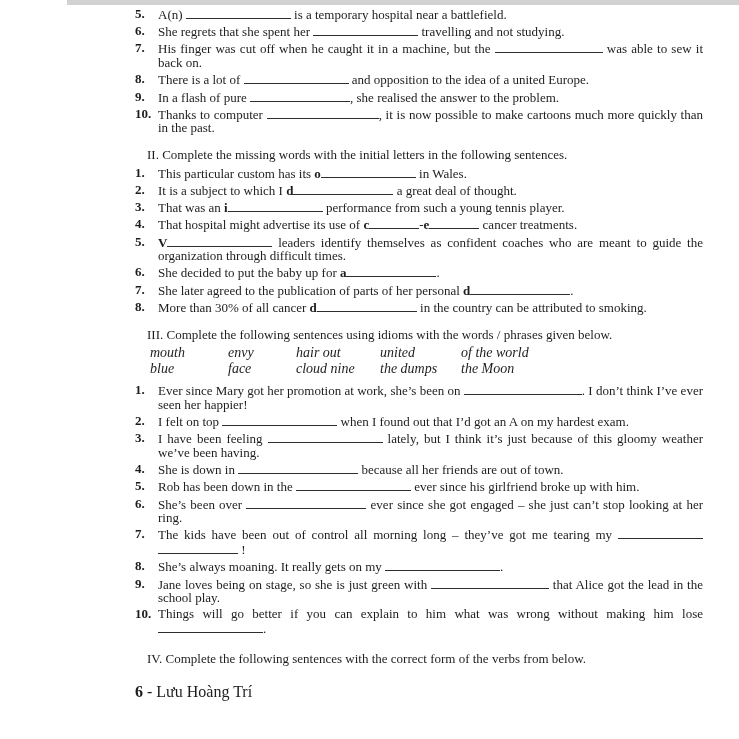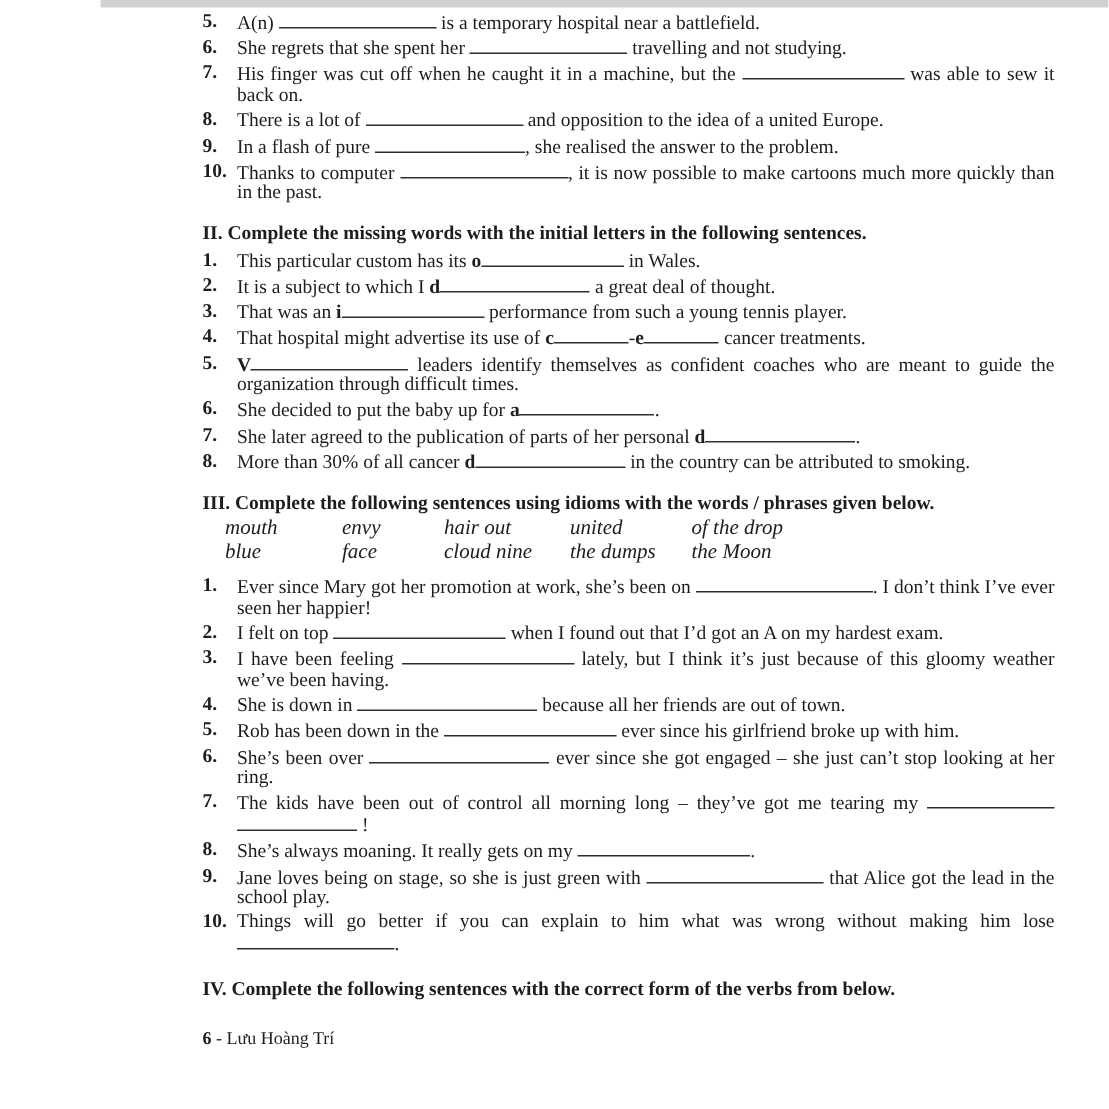--- a/index.html
+++ b/index.html
@@ -10,24 +10,24 @@
     color:#1d1d1d;
     position:relative;
     overflow:hidden;
   }
   .top-strip {
     position:absolute; top:0; left:67px; right:0; height:5px;
     background:#d2d2d2;
   }
   .content { padding:7px 36px 0 135px; }
   .heading {
-    font-weight:bold;
+    font-weight:normal;
     font-size:13px;
     line-height:13.6px;
-    margin:13px 0 4px 0;
+    margin:13px 0 4px 12px;
   }
   .heading.extra-gap { margin-top:16px; }
   .item {
     display:flex;
     margin-bottom:2.5px;
     font-size:13px;
   }
   .num {
     font-weight:bold;
     width:23px;
@@ -49,21 +49,21 @@
   .word-bank {
     display:grid;
     grid-template-columns:78px 68px 84px 81px auto;
     margin:2px 0 7px 15px;
     font-style:italic;
     font-size:14px;
     line-height:15.5px;
   }
   .footer {
     margin:20px 4px 0 135px;
-    font-size:12px;
+    font-size:16px;
     line-height:14px;
   }
   .pgnum { font-weight:bold; }
 </style>
 </head>
 <body>
 
 <div class="page">
   <div class="top-strip"></div>
   <main class="content" id="sections-root">
@@ -123,21 +123,21 @@
       <div class="item">
         <span class="num">8.</span>
         <div class="txt">More than 30% of all cancer <b>d</b><span class="blank" style="width: 100px;"></span> in the country can be attributed to smoking.</div>
       </div>
       <div class="heading">III. Complete the following sentences using idioms with the words / phrases given below.</div>
       <div class="word-bank">
         <span>mouth</span>
         <span>envy</span>
         <span>hair out</span>
         <span>united</span>
-        <span>of the drop</span>
+        <span>of the world</span>
         <span>blue</span>
         <span>face</span>
         <span>cloud nine</span>
         <span>the dumps</span>
         <span>the Moon</span>
       </div>
       <div class="item">
         <span class="num">1.</span>
         <div class="txt">Ever since Mary got her promotion at work, she’s been on <span class="blank" style="width: 118px;"></span>. I don’t think I’ve ever seen her happier!</div>
       </div>

